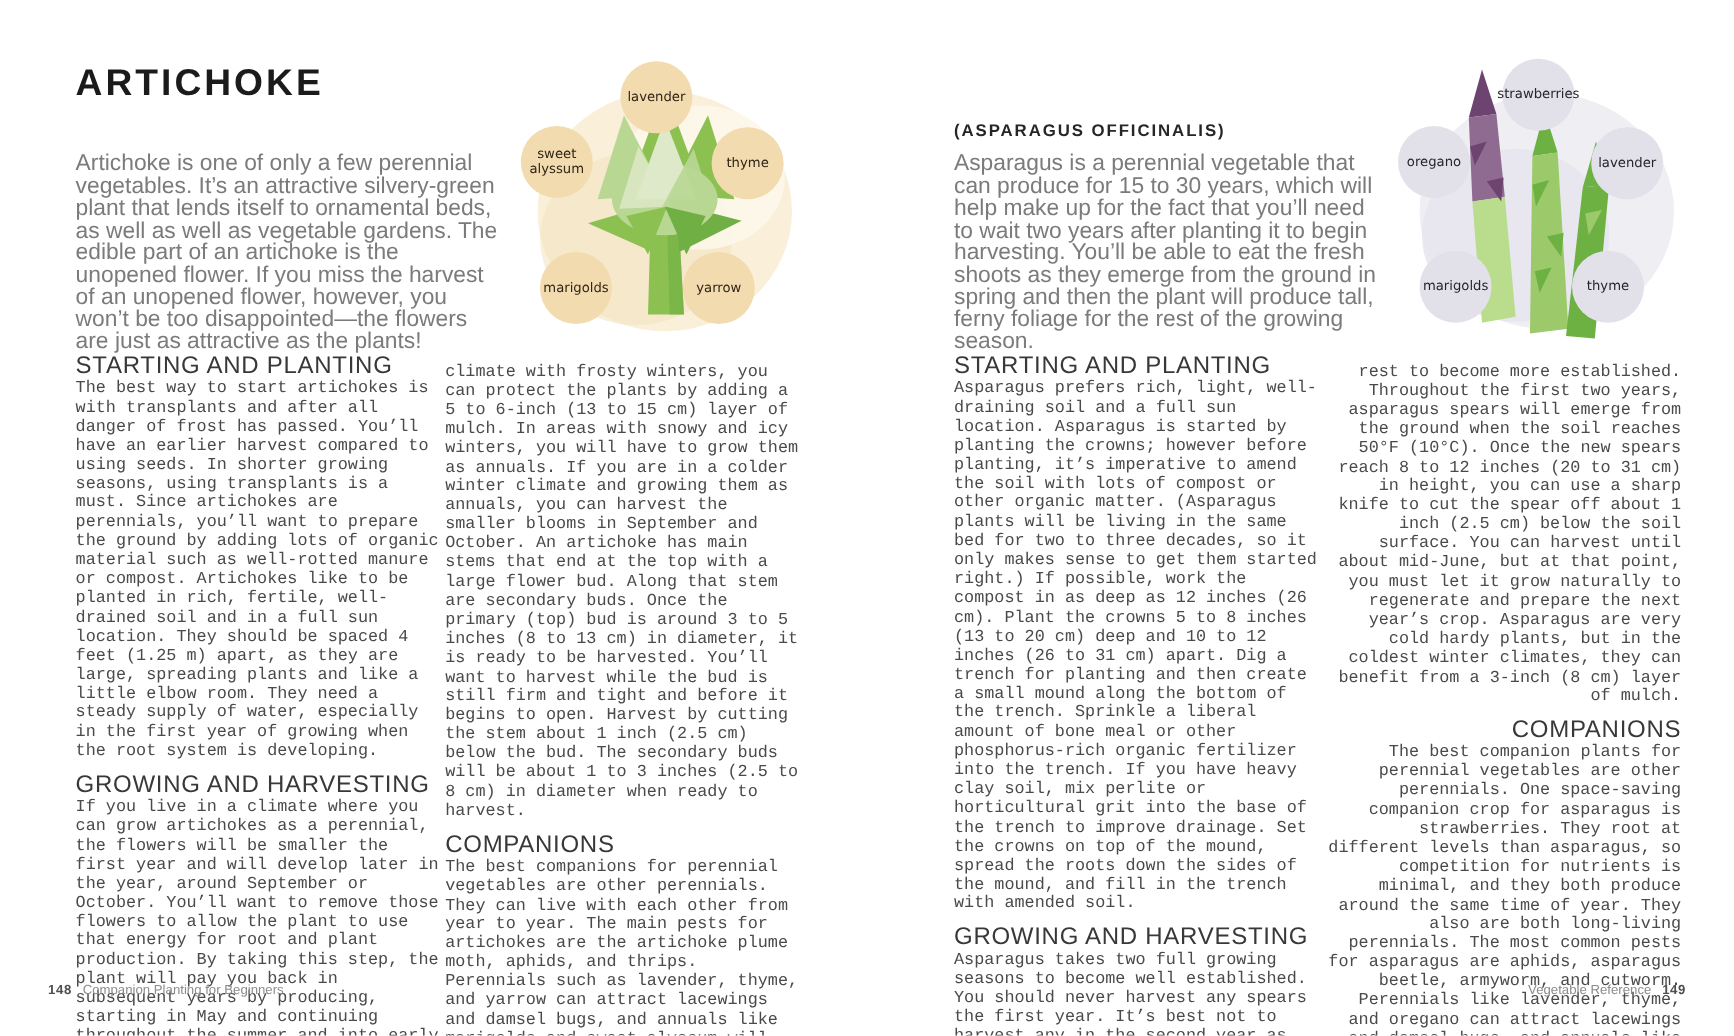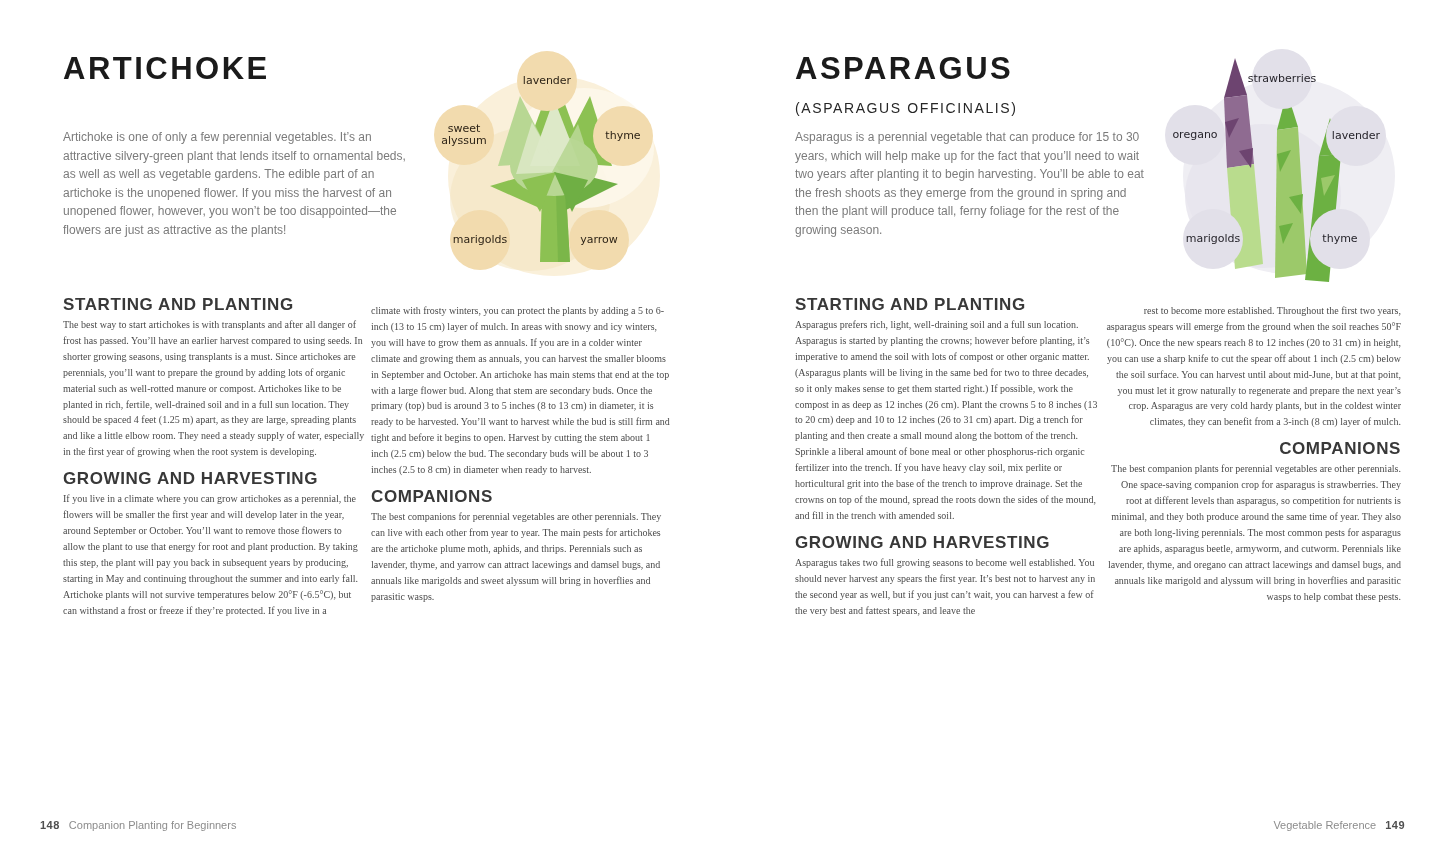--- a/index.html
+++ b/index.html
@@ -13,31 +13,31 @@
   .title {
     font-family:"Liberation Sans", sans-serif;
     font-weight:900; font-size:31px; line-height:34px;
     letter-spacing:2.5px; color:var(--title); margin:0;
   }
   .latin {
     font-weight:500; font-size:14px; line-height:16px;
     letter-spacing:1.6px; color:var(--latin);
   }
   .intro {
-    font-size:12px; line-height:18.5px; color:var(--intro_text); margin:0;
+    font-size:19px; line-height:18.5px; color:var(--intro_text); margin:0;
   }
   .col { }
   .col h2 {
-    font-weight:700; font-size:17px; line-height:16px;
+    font-weight:400; font-size:20px; line-height:16px;
     letter-spacing:0.6px; color:var(--heading); margin:0 0 4px 0;
   }
   .col h2.mt { margin-top:11px; }
   .col p {
-    font-family:Liberation Serif, serif;
-    font-size:10px; line-height:15.9px; color:var(--body_text);
+    font-family:Liberation Mono, monospace;
+    font-size:14px; line-height:15.9px; color:var(--body_text);
     margin:0 0 9px 0;
   }
   .col.offset { padding-top:6px; }
 
   .diagram { width:250px; height:240px; }
   .diagram svg { position:absolute; left:0; top:0; }
   .bubble {
     position:absolute; width:60px; height:60px; border-radius:50%;
     display:flex; align-items:center; justify-content:center;
     text-align:center; font-family:"DejaVu Sans", sans-serif;
@@ -106,22 +106,21 @@
     <h2 class="mt">GROWING AND HARVESTING</h2>
     <p>If you live in a climate where you can grow artichokes as a perennial, the flowers will be smaller the first year and will develop later in the year, around September or October. You’ll want to remove those flowers to allow the plant to use that energy for root and plant production. By taking this step, the plant will pay you back in subsequent years by producing, starting in May and continuing throughout the summer and into early fall. Artichoke plants will not survive temperatures below 20°F (-6.5°C), but can withstand a frost or freeze if they’re protected. If you live in a</p>
   </div>
 
   <div class="abs col offset" style="left:371px; top:297px; width:299px;">
     <p>climate with frosty winters, you can protect the plants by adding a 5 to 6-inch (13 to 15 cm) layer of mulch. In areas with snowy and icy winters, you will have to grow them as annuals. If you are in a colder winter climate and growing them as annuals, you can harvest the smaller blooms in September and October. An artichoke has main stems that end at the top with a large flower bud. Along that stem are secondary buds. Once the primary (top) bud is around 3 to 5 inches (8 to 13 cm) in diameter, it is ready to be harvested. You’ll want to harvest while the bud is still firm and tight and before it begins to open. Harvest by cutting the stem about 1 inch (2.5 cm) below the bud. The secondary buds will be about 1 to 3 inches (2.5 to 8 cm) in diameter when ready to harvest.</p>
     <h2 class="mt">COMPANIONS</h2>
     <p>The best companions for perennial vegetables are other perennials. They can live with each other from year to year. The main pests for artichokes are the artichoke plume moth, aphids, and thrips. Perennials such as lavender, thyme, and yarrow can attract lacewings and damsel bugs, and annuals like marigolds and sweet alyssum will bring in hoverflies and parasitic wasps.</p>
   </div>
 
-  <h1 class="abs title" style="left:795px; top:52px;">ASPARAGUS</h1>
-  <div class="abs latin" style="left:795px; top:100px;">(ASPARAGUS OFFICINALIS)</div>
+  <div class="abs latin" style="left:795px; top:100px;font-weight:bold;">(ASPARAGUS OFFICINALIS)</div>
   <p class="abs intro" style="left:795px; top:128px; width:352px;">Asparagus is a perennial vegetable that can produce for 15 to 30 years, which will help make up for the fact that you’ll need to wait two years after planting it to begin harvesting. You’ll be able to eat the fresh shoots as they emerge from the ground in spring and then the plant will produce tall, ferny foliage for the rest of the growing season.</p>
 
   <div class="abs diagram d-asp" style="left:1167px; top:44px;">
     <svg width="250" height="240" viewBox="0 0 250 240">
       <ellipse cx="122" cy="132" rx="106" ry="98" style="fill:var(--asp_blob)"></ellipse>
       <ellipse cx="96" cy="152" rx="78" ry="72" style="fill:var(--asp_blob2); opacity:0.8"></ellipse>
 
       <path d="M68 14 L57 54 L80 51 Z" style="fill:var(--asp_purple)"></path>
       <path d="M57 54 L80 51 L87 120 L60 124 Z" style="fill:var(--asp_purple_light)"></path>
       <path d="M60 124 L87 120 L96 220 L68 225 Z" style="fill:var(--asp_green_light)"></path>

